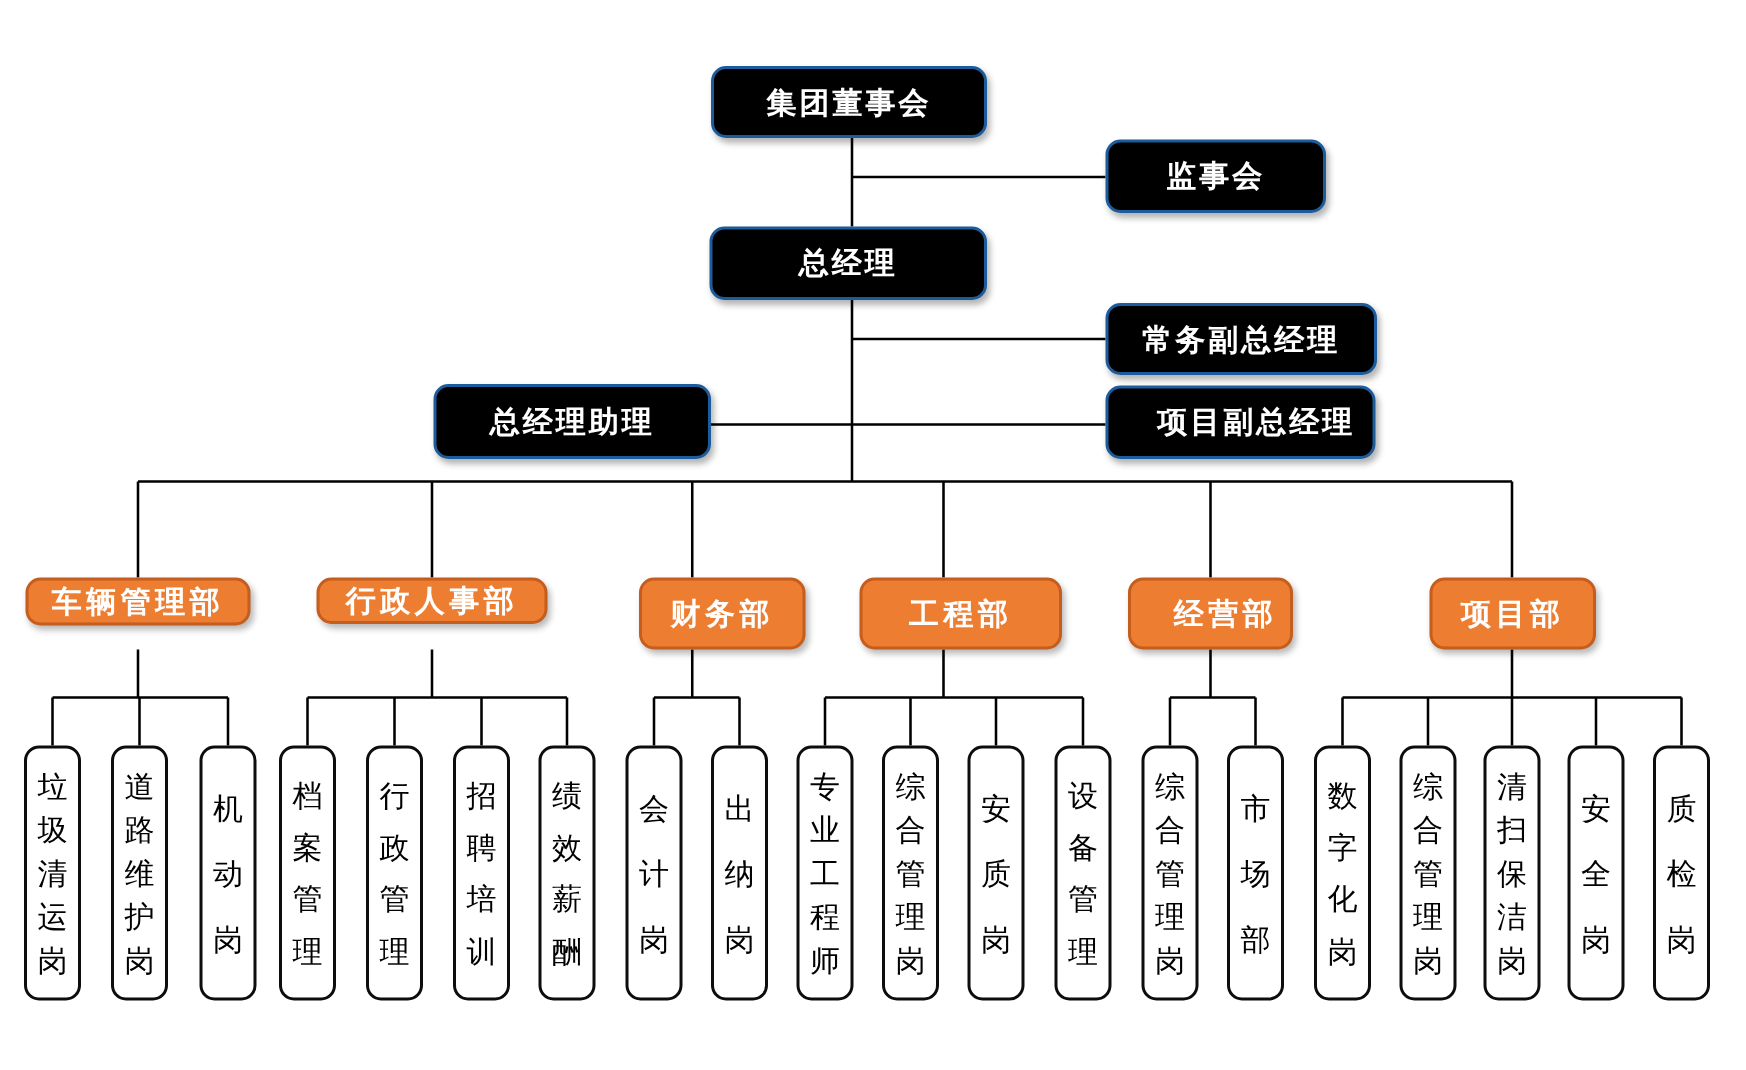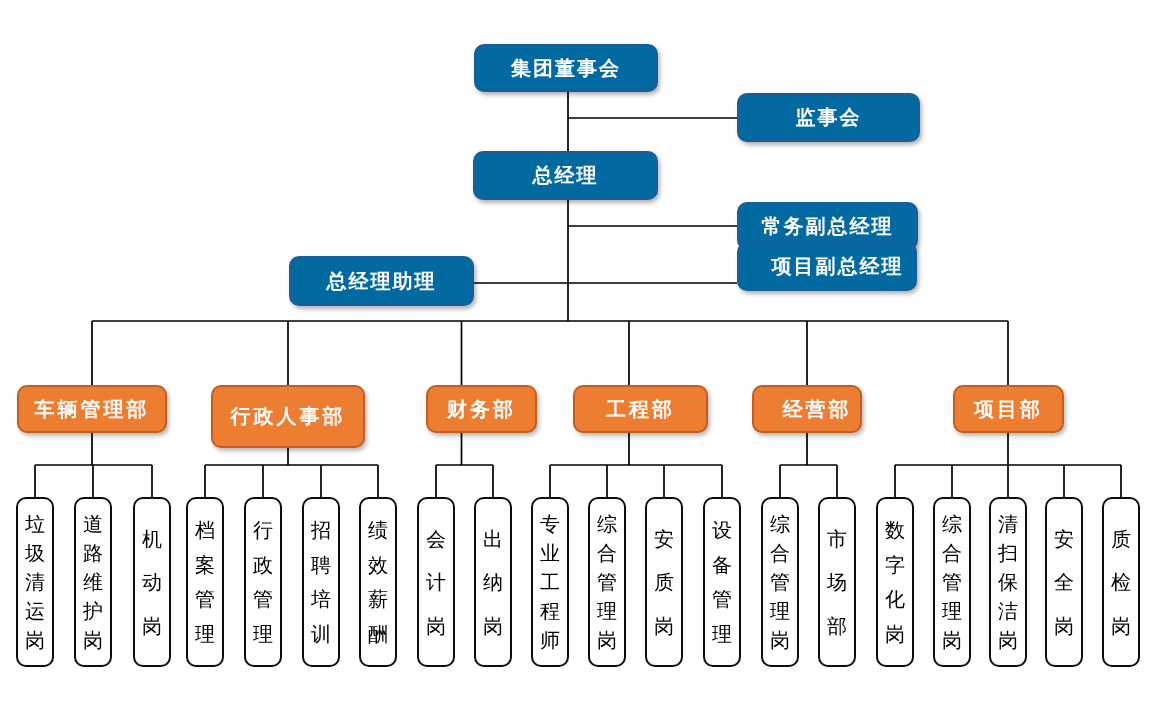--- a/index.html
+++ b/index.html
@@ -14,21 +14,21 @@
   .connectors { position: absolute; left: 0; top: 0; }
   .node {
     position: absolute;
     box-sizing: border-box;
     display: flex;
     align-items: center;
     justify-content: center;
     text-align: center;
   }
   .exec {
-    background: #0369a1;
+    background: #000000;
     border: 2px solid #1d5c9c;
     border-radius: 10px;
     box-shadow: 2px 3px 4px rgba(0,0,0,0.30);
     color: #ffffff;
     font-size: 20px;
     font-weight: bold;
     letter-spacing: 2px;
   }
   .dept {
     background: #ed7d31;
@@ -80,40 +80,40 @@
       M436,465 V497 M493,465 V497
       M550,465 V497 M607,465 V497 M664,465 V497 M722,465 V497
       M780,465 V497 M837,465 V497
       M895,465 V497 M952,465 V497 M1008,465 V497 M1064,465 V497 M1121,465 V497
     "></path>
   </svg>
 
   <div class="node exec" style="left:474px; top:44px; width:184px; height:48px;">
     <span>集团董事会</span>
   </div>
-  <div class="node exec" style="left:737px; top:93px; width:183px; height:49px;">
+  <div class="node exec" style="left:737px; top:93px; width:147px; height:49px;">
     <span>监事会</span>
   </div>
   <div class="node exec" style="left:737px; top:202px; width:181px; height:48px;">
     <span>常务副总经理</span>
   </div>
   <div class="node exec" style="left:473px; top:151px; width:185px; height:49px;">
     <span>总经理</span>
   </div>
   <div class="node exec" style="left:242px; top:256px; width:185px; height:50px;margin-left:47px;">
     <span>总经理助理</span>
   </div>
-  <div class="node exec" style="left:737px; top:242px; width:180px; height:49px;padding-left:21px;">
+  <div class="node exec" style="left:737px; top:257px; width:180px; height:49px;padding-left:21px;">
     <span>项目副总经理</span>
   </div>
 
-  <div class="node dept" style="left:17px; top:385px; width:150px; height:48px;">
+  <div class="node dept" style="left:17px; top:385px; width:150px; height:32px;">
     <span>车辆管理部</span>
   </div>
-  <div class="node dept" style="left:211px; top:385px; width:154px; height:63px;align-items:center;">
+  <div class="node dept" style="left:211px; top:385px; width:154px; height:31px;align-items:center;">
     <span>行政人事部</span>
   </div>
   <div class="node dept" style="left:426px; top:385px; width:111px; height:48px;">
     <span>财务部</span>
   </div>
   <div class="node dept" style="left:573px; top:385px; width:135px; height:48px;">
     <span>工程部</span>
   </div>
   <div class="node dept" style="left:752px; top:385px; width:110px; height:48px;padding-left:20px;">
     <span>经营部</span>

